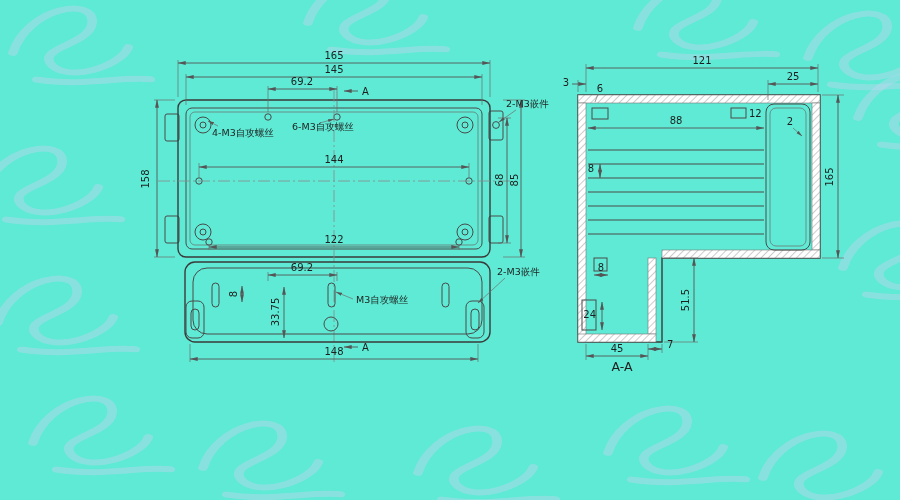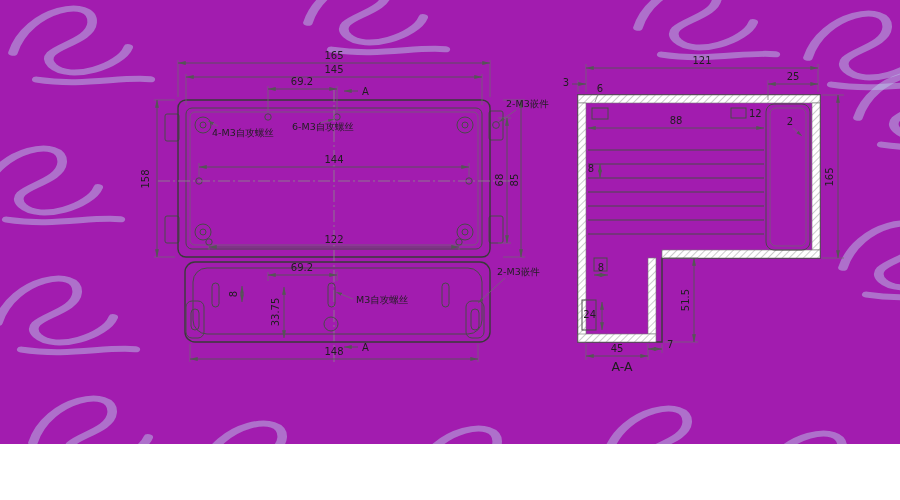--- a/index.html
+++ b/index.html
@@ -1,16 +1,16 @@
 <!DOCTYPE html>
 <html><head>
 <meta charset="utf-8">
 <style>
   html,body{margin:0;padding:0;background:#ffffff;}
-  .stage{position:relative;width:900px;height:444px;background:#a21caf;overflow:hidden;
+  .stage{position:relative;width:900px;height:500px;background:#5eead4;overflow:hidden;
          font-family:"DejaVu Sans",sans-serif;}
   svg{position:absolute;left:0;top:0;}
   .ol {stroke:#3a3a3a;stroke-width:1.4;fill:none;}
   .ol2{stroke:#4a4a4a;stroke-width:1;fill:none;}
   .thin{stroke:#6a6a6a;stroke-width:0.7;fill:none;}
   .dim{stroke:#565656;stroke-width:0.9;fill:none;}
   .ext{stroke:#6f6f6f;stroke-width:0.7;fill:none;}
   .cl {stroke:#8a8a8a;stroke-width:0.8;fill:none;stroke-dasharray:12 3 2 3;}
   .hb {stroke:#777;stroke-width:0.6;}
   .t  {font-family:"DejaVu Sans",sans-serif;font-size:10px;fill:#1e1e1e;}

